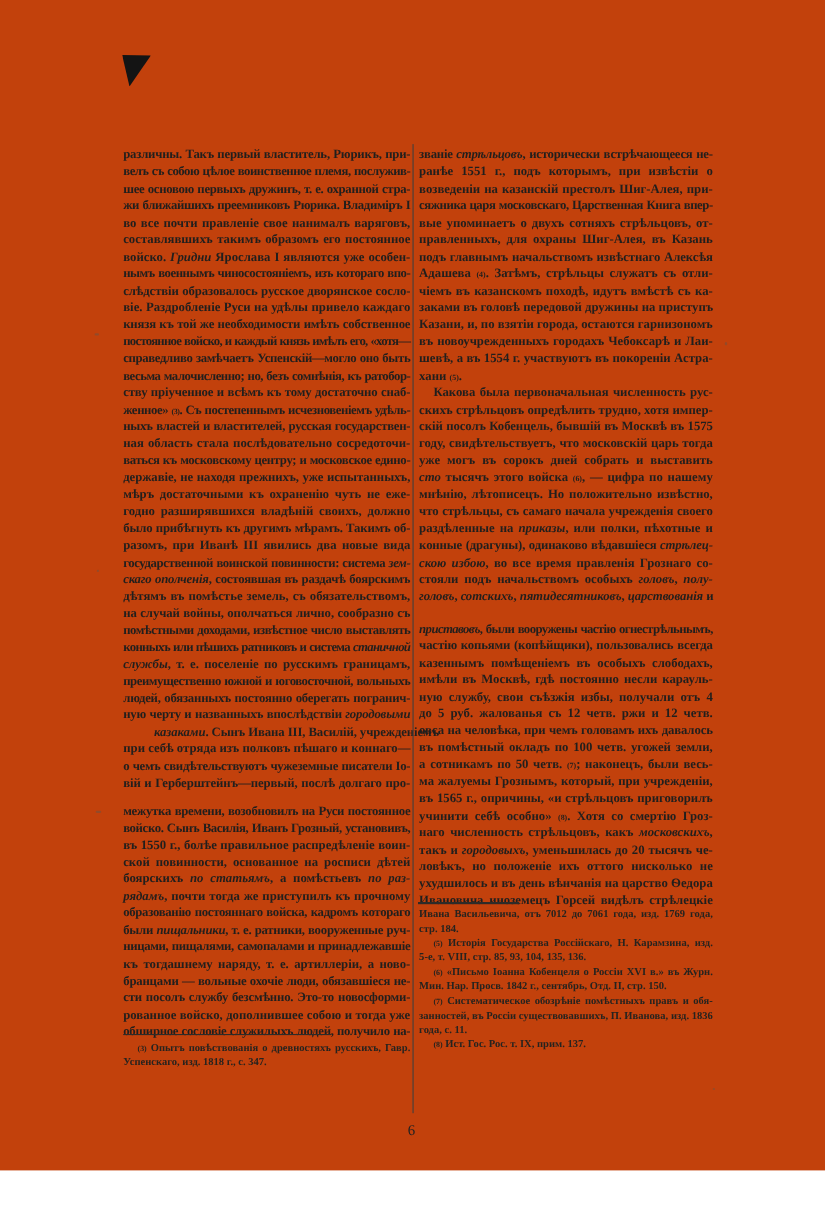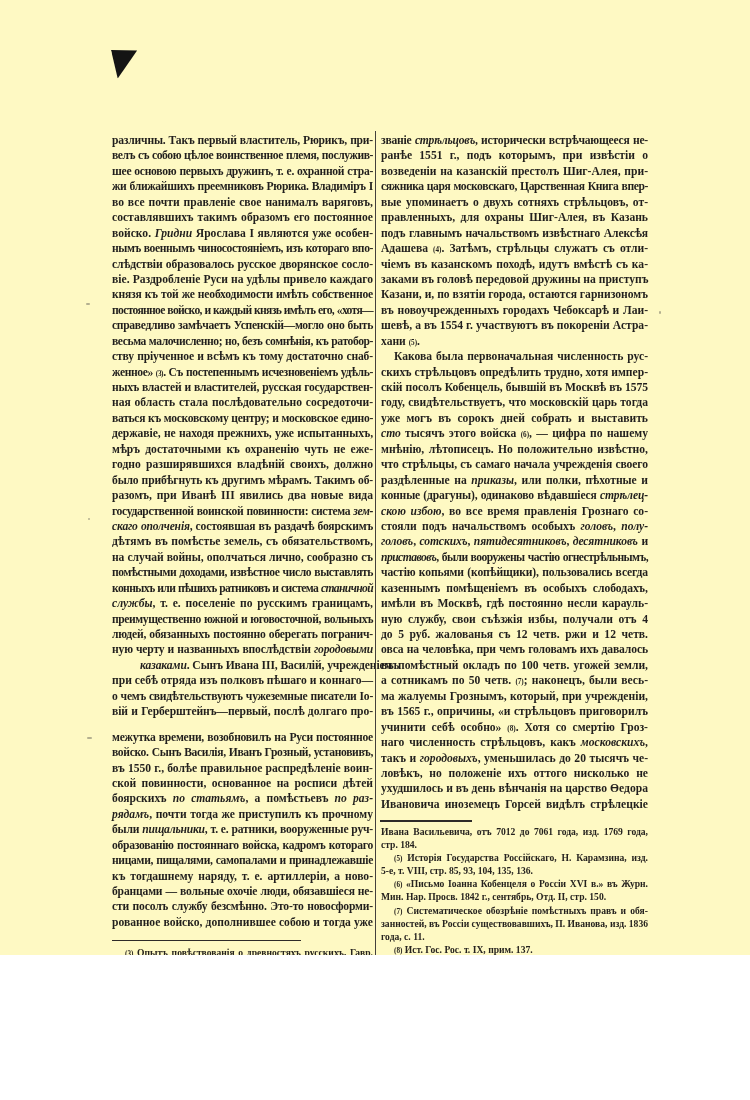--- a/index.html
+++ b/index.html
@@ -2,22 +2,22 @@
 <html><head>
 <meta charset="utf-8">
 <style>
   html,body { margin:0; padding:0; }
   body {
     width:750px; height:1100px;
     background:#ffffff;
     font-family:"Liberation Serif", serif;
   }
   .page {
-    position:relative; width:750px; height:955px;
-    background:#fef9c3; color:#1e1c1a; overflow:hidden;
+    position:relative; width:750px; height:1064px;
+    background:#c2410c; color:#1e1c1a; overflow:hidden;
   }
   
   .col {
     position:absolute;
     font-size:11.6px; font-weight:bold; line-height:15.45px;
     color:#211f1d;
   }
   .col-left  { left:112px; top:133px; width:261px; }
   .col-right { left:381px; top:133px; width:267px; }
   .ln {
@@ -113,27 +113,28 @@
       <div class="ln" style="letter-spacing: -0.0925532px; margin-left: 28px;"><i>казаками</i>. Сынъ Ивана III, Василій, учрежденіемъ</div>
       <div class="ln">при себѣ отряда изъ полковъ пѣшаго и коннаго—</div>
       <div class="ln" style="letter-spacing: -0.262766px;">о чемъ свидѣтельствуютъ чужеземные писатели Іо-</div>
       <div class="ln" style="letter-spacing: -0.0722222px;">вій и Герберштейнъ—первый, послѣ долгаго про-</div>
       <div class="ln" style="letter-spacing: -0.241489px; margin-top: 10px;">межутка времени, возобновилъ на Руси постоянное</div>
       <div class="ln" style="letter-spacing: -0.341667px;">войско. Сынъ Василія, Иванъ Грозный, установивъ,</div>
       <div class="ln">въ 1550 г., болѣе правильное распредѣленіе воин-</div>
       <div class="ln">ской повинности, основанное на росписи дѣтей</div>
       <div class="ln">боярскихъ <i>по статьямъ</i>, а помѣстьевъ <i>по раз-</i></div>
       <div class="ln"><i>рядамъ</i>, почти тогда же приступилъ къ прочному</div>
+      <div class="ln" style="letter-spacing: -0.279167px;">образованію постояннаго войска, кадромъ котораго</div>
       <div class="ln" style="letter-spacing: -0.216667px;">были <i>пищальники</i>, т. е. ратники, вооруженные руч-</div>
-      <div class="ln" style="letter-spacing: -0.279167px;">образованію постояннаго войска, кадромъ котораго</div>
       <div class="ln" style="letter-spacing: -0.316667px;">ницами, пищалями, самопалами и принадлежавшіе</div>
       <div class="ln">къ тогдашнему наряду, т. е. артиллеріи, а ново-</div>
       <div class="ln" style="letter-spacing: -0.17766px;">бранцами — вольные охочіе люди, обязавшіеся не-</div>
       <div class="ln" style="letter-spacing: -0.17766px;">сти посолъ службу безсмѣнно. Это-то новосформи-</div>
       <div class="ln">рованное войско, дополнившее собою и тогда уже</div>
+      <div class="ln" style="letter-spacing: -0.262766px;">обширное сословіе служилыхъ людей, получило на-</div>
     </div>
 
   <div class="divider"></div>
 
   <div class="col col-right" id="col-right">
       <div class="ln" style="letter-spacing: -0.216667px;">званіе <i>стрѣльцовъ</i>, исторически встрѣчающееся не-</div>
       <div class="ln">ранѣе 1551 г., подъ которымъ, при извѣстіи о</div>
       <div class="ln">возведеніи на казанскій престолъ Шиг-Алея, при-</div>
       <div class="ln" style="letter-spacing: -0.396939px;">сяжника царя московскаго, Царственная Книга впер-</div>
       <div class="ln">вые упоминаетъ о двухъ сотняхъ стрѣльцовъ, от-</div>
@@ -151,22 +152,22 @@
       <div class="ln" style="letter-spacing: -0.0712766px;">скій посолъ Кобенцель, бывшій въ Москвѣ въ 1575</div>
       <div class="ln">году, свидѣтельствуетъ, что московскій царь тогда</div>
       <div class="ln">уже могъ въ сорокъ дней собрать и выставить</div>
       <div class="ln"><i>сто</i> тысячъ этого войска <span class="fnref">(6)</span>, — цифра по нашему</div>
       <div class="ln">мнѣнію, лѣтописецъ. Но положительно извѣстно,</div>
       <div class="ln" style="letter-spacing: -0.0708333px;">что стрѣльцы, съ самаго начала учрежденія своего</div>
       <div class="ln">раздѣленные на <i>приказы</i>, или полки, пѣхотные и</div>
       <div class="ln" style="letter-spacing: -0.135106px;">конные (драгуны), одинаково вѣдавшіеся <i>стрѣлец-</i></div>
       <div class="ln"><i>скою избою</i>, во все время правленія Грознаго со-</div>
       <div class="ln">стояли подъ начальствомъ особыхъ <i>головъ</i>, <i>полу-</i></div>
-      <div class="ln" style="letter-spacing: -0.0916667px;"><i>головъ</i>, <i>сотскихъ</i>, <i>пятидесятниковъ</i>, <i>десятниковъ</i> и</div>
-      <div class="ln" style="letter-spacing: -0.539796px;"><i>приставовъ</i>, были вооружены частію огнестрѣльнымъ,</div>
+      <div class="ln" style="letter-spacing: -0.0916667px;"><i>головъ</i>, <i>сотскихъ</i>, <i>пятидесятниковъ</i>, <i>царствованія</i> и</div>
+      <div class="ln" style="letter-spacing: -0.539796px; margin-top: 14px;"><i>приставовъ</i>, были вооружены частію огнестрѣльнымъ,</div>
       <div class="ln" style="letter-spacing: -0.135106px;">частію копьями (копѣйщики), пользовались всегда</div>
       <div class="ln">казеннымъ помѣщеніемъ въ особыхъ слободахъ,</div>
       <div class="ln">имѣли въ Москвѣ, гдѣ постоянно несли карауль-</div>
       <div class="ln">ную службу, свои съѣзжія избы, получали отъ 4</div>
       <div class="ln">до 5 руб. жалованья съ 12 четв. ржи и 12 четв.</div>
       <div class="ln" style="letter-spacing: -0.1125px;">овса на человѣка, при чемъ головамъ ихъ давалось</div>
       <div class="ln">въ помѣстный окладъ по 100 четв. угожей земли,</div>
       <div class="ln">а сотникамъ по 50 четв. <span class="fnref">(7)</span>; наконецъ, были весь-</div>
       <div class="ln">ма жалуемы Грознымъ, который, при учрежденіи,</div>
       <div class="ln">въ 1565 г., опричины, «и стрѣльцовъ приговорилъ</div>

